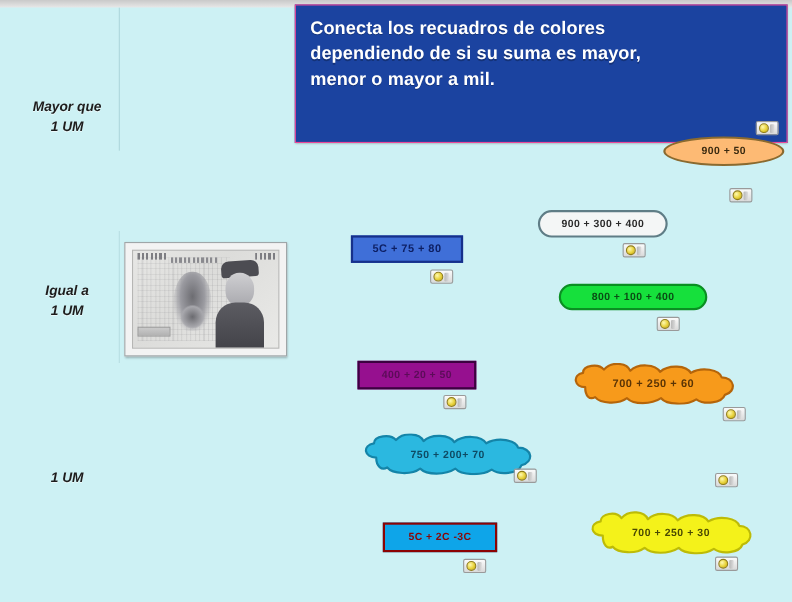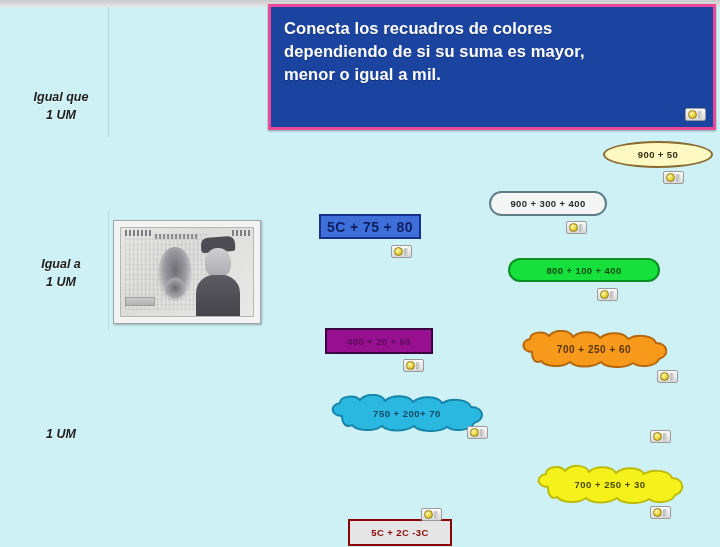--- a/index.html
+++ b/index.html
@@ -28,21 +28,21 @@
   }
   .col-divider2{
     position:absolute;left:108px;top:210px;width:1px;height:120px;
     background:rgba(120,170,180,.25);
   }
 
   
   .instruction{
     position:absolute;left:268px;top:4px;width:448px;height:126px;
     background:#1b43a0;
-    border:3px solid #ec4899;
+    border:1px solid #ec4899;
     box-shadow:0 1px 2px rgba(0,0,0,.35);
     box-sizing:border-box;
     padding:10px 12px 0 13px;
   }
   .instruction .line{
     color:#ffffff;
     font-weight:bold;
     font-size:16.5px;
     line-height:23px;
     letter-spacing:.1px;
@@ -192,29 +192,29 @@
 <div id="stage">
 
   <div class="top-strip"></div>
   <div class="canvas-body"></div>
   <div class="col-divider"></div>
   <div class="col-divider2"></div>
 
   <div class="instruction" style="background: rgb(27, 67, 160);">
     <div class="line">Conecta los recuadros de colores</div>
     <div class="line">dependiendo de si su suma es mayor,</div>
-    <div class="line">menor o igual a mil.</div>
+    <div class="line">menor o mayor a mil.</div>
     <div class="audio in-panel">
       <span class="spk"></span>
       <span class="wv"></span>
     </div>
   </div>
 
   <div class="side-label" style="left:6px;top:88px;">
-    <div>Igual que</div>
+    <div>Mayor que</div>
     <div>1 UM</div>
   </div>
   <div class="side-label" style="left:6px;top:255px;">
     <div>Igual a</div>
     <div>1 UM</div>
   </div>
   <div class="side-label" style="left:6px;top:425px;">
     <div>1 UM</div>
   </div>
 
@@ -227,45 +227,45 @@
       <div class="emblem"></div>
       <div class="denom-bl"></div>
       <div class="portrait">
         <div class="hat"></div>
         <div class="face"></div>
         <div class="torso"></div>
       </div>
     </div>
   </div>
 
-  <div class="card c-ellipse" id="k0" style="left: 603px; top: 141px; width: 110px; height: 27px; font-size: 9.5px; background: #fef9c3; border-color: rgb(138, 106, 47); color: rgb(58, 42, 16);">
+  <div class="card c-ellipse" id="k0" style="left: 603px; top: 124px; width: 110px; height: 27px; font-size: 9.5px; background: #fdba74; border-color: rgb(138, 106, 47); color: rgb(58, 42, 16);">
     <span class="txt">900 + 50</span>
   </div>
   <div class="audio card-audio" style="left:663px;top:171px;">
     <span class="spk"></span>
     <span class="wv"></span>
   </div>
 
   <div class="card c-pill" id="k1" style="left: 489px; top: 191px; width: 118px; height: 25px; font-size: 9.5px; background: rgb(244, 246, 246); border-color: rgb(95, 125, 134); color: rgb(43, 43, 43);">
     <span class="txt">900 + 300 + 400</span>
   </div>
   <div class="audio card-audio" style="left:566px;top:221px;">
     <span class="spk"></span>
     <span class="wv"></span>
   </div>
 
-  <div class="card c-rect" id="k2" style="left: 319px; top: 214px; width: 102px; height: 25px; font-size: 14px; background: rgb(63, 111, 216); border-color: rgb(22, 48, 138); color: rgb(13, 31, 99);">
+  <div class="card c-rect" id="k2" style="left: 319px; top: 214px; width: 102px; height: 25px; font-size: 10px; background: rgb(63, 111, 216); border-color: rgb(22, 48, 138); color: rgb(13, 31, 99);">
     <span class="txt">5C + 75 + 80</span>
   </div>
   <div class="audio card-audio" style="left:391px;top:245px;">
     <span class="spk"></span>
     <span class="wv"></span>
   </div>
 
-  <div class="card c-pill" id="k3" style="left: 508px; top: 258px; width: 152px; height: 24px; font-size: 9.5px; background: rgb(22, 224, 60); border-color: rgb(10, 143, 34); color: rgb(10, 77, 20);">
+  <div class="card c-pill" id="k3" style="left: 508px; top: 258px; width: 135px; height: 24px; font-size: 9.5px; background: rgb(22, 224, 60); border-color: rgb(10, 143, 34); color: rgb(10, 77, 20);">
     <span class="txt">800 + 100 + 400</span>
   </div>
   <div class="audio card-audio" style="left:597px;top:288px;">
     <span class="spk"></span>
     <span class="wv"></span>
   </div>
 
   <div class="card c-rect" id="k4" style="left: 325px; top: 328px; width: 108px; height: 26px; font-size: 9.5px; background: rgb(150, 16, 143); border-color: rgb(60, 2, 64); color: rgb(92, 12, 89);">
     <span class="txt">400 + 20 + 50</span>
   </div>
@@ -302,21 +302,21 @@
   <div class="audio card-audio" style="left:467px;top:426px;">
     <span class="spk"></span>
     <span class="wv"></span>
   </div>
 
   <div class="audio card-audio" style="left:650px;top:430px;">
     <span class="spk"></span>
     <span class="wv"></span>
   </div>
 
-  <div class="card c-rect" id="k8" style="left: 348px; top: 475px; width: 104px; height: 27px; font-size: 9.5px; background: #e5e5e5; border-color: rgb(140, 3, 3); color: rgb(138, 6, 6); margin-top: 44px;">
+  <div class="card c-rect" id="k8" style="left: 348px; top: 475px; width: 104px; height: 27px; font-size: 9.5px; background: #0ea5e9; border-color: rgb(140, 3, 3); color: rgb(138, 6, 6);">
     <span class="txt">5C + 2C -3C</span>
   </div>
   <div class="audio card-audio" style="left:421px;top:508px;">
     <span class="spk"></span>
     <span class="wv"></span>
   </div>
 
   <div class="c-cloud" id="k9" style="left:534px;top:464px;width:152px;height:40px;">
     <svg class="cloud-svg" width="152" height="40" viewBox="0 0 152 40">
       <path d="M14,23 C3,23 1,12 12,10 C12,3 26,0 31,7 C38,-1 52,1 55,8

